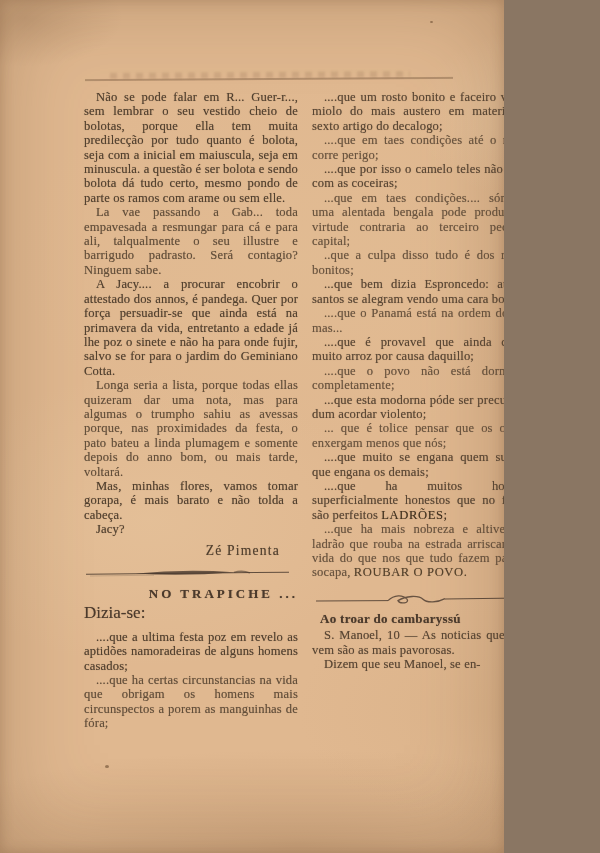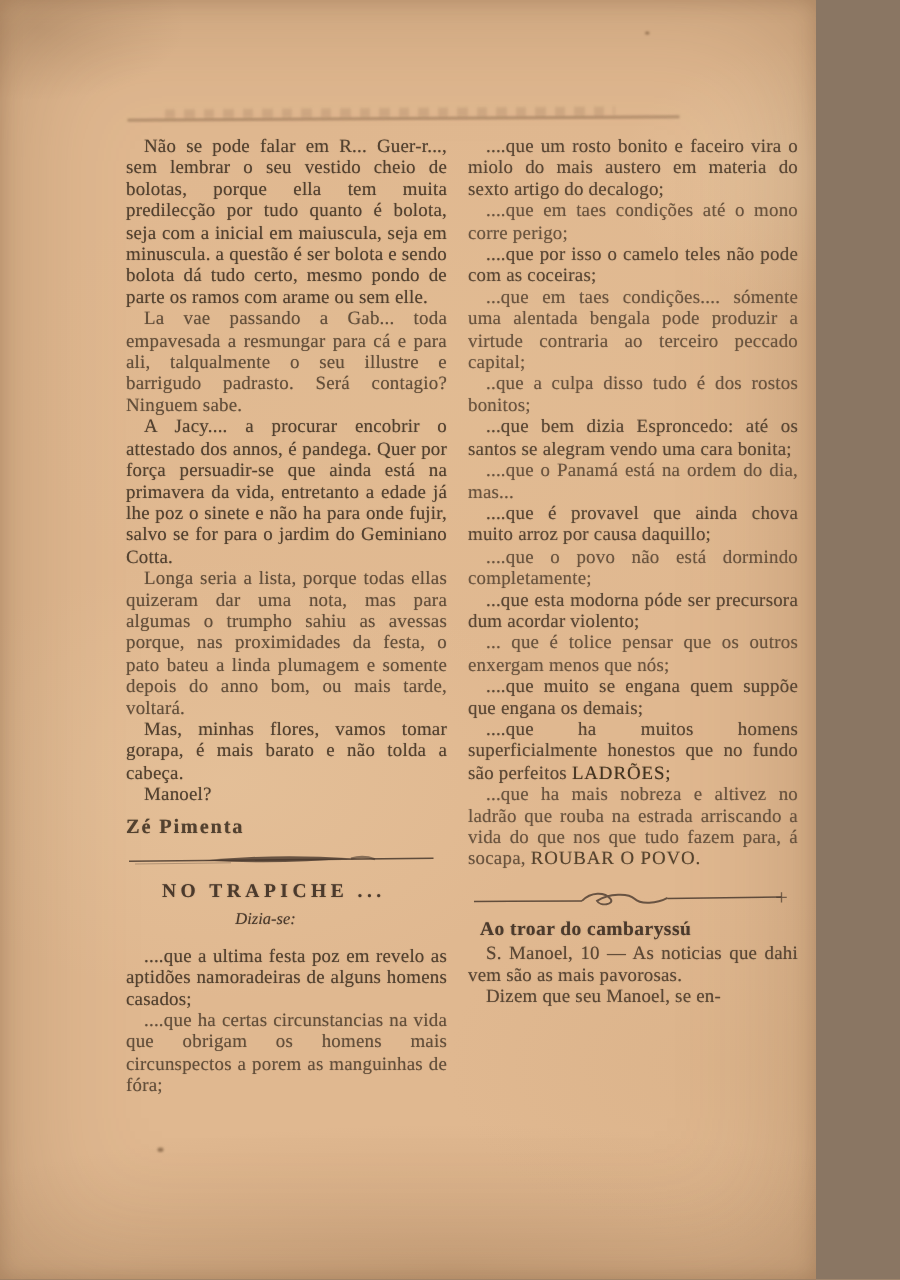--- a/index.html
+++ b/index.html
@@ -1,18 +1,18 @@
 <!DOCTYPE html>
 <html><head>
 <meta charset="utf-8">
 <style>
   html,body{margin:0;padding:0;background:#8a7663;}
   .page{
     position:relative;
-    width:544px;height:853px;
+    width:504px;height:853px;
     overflow:hidden;
     font-family:"Liberation Serif","DejaVu Serif",serif;
     background:
       radial-gradient(140px 70px at 25px 18px, rgba(120,85,55,.20), transparent 70%),
       radial-gradient(220px 130px at 565px 115px, rgba(238,212,176,.45), transparent 70%),
       radial-gradient(320px 210px at 150px 520px, rgba(233,201,162,.40), transparent 70%),
       radial-gradient(260px 170px at 480px 710px, rgba(212,172,130,.35), transparent 70%),
       radial-gradient(420px 270px at 300px 260px, rgba(228,194,152,.30), transparent 70%),
       radial-gradient(500px 120px at 300px 845px, rgba(150,110,75,.22), transparent 80%),
       #e0b890;
@@ -42,35 +42,35 @@
   .col-left{width:214px;}
   .col-right{width:220px;color:#5a4734;}
   p.para{
     margin:0;text-indent:12px;text-align:justify;
     text-shadow:0 0 .7px rgba(80,60,45,.55);
     letter-spacing:.15px;
   }
   p.para.fade{opacity:.88;}
   .valeu{margin:1px 0 0;text-indent:26px;text-align:left;}
   .signature{
-    margin:7px 0 0;padding-right:18px;
+    margin:7px 0 0;text-align:right;padding-right:18px;
     font-size:13.6px;letter-spacing:1.2px;
     text-shadow:0 0 .7px rgba(80,60,45,.55);
-    font-weight:bold;
   }
   .divider{display:block;margin:10px 0 4px;}
   .divider-right{display:block;margin:13px 0 6px;}
   .trapiche-heading{
     margin:9px 0 0 24px;font-size:13px;font-weight:bold;
     letter-spacing:3px;color:#4b3a2c;
     text-shadow:0 0 .8px rgba(75,58,44,.5);
+    text-align:right;
   }
   .dizia{
-    margin:5px 28px 9px 0;text-align:center;font-style:italic;
-    font-size:11px;color:#4b3a2c;
+    margin:5px 28px 9px 0;text-align:left;
+    font-size:17px;color:#4b3a2c;
     text-shadow:0 0 .7px rgba(75,58,44,.5);
   }
   .item{margin-top:2px;}
   strong.shout{font-weight:normal;letter-spacing:.6px;color:#43331f;}
   .troar-heading{
     margin:5px 0 2px 8px;font-size:13px;font-weight:bold;
     color:#4b3a2c;letter-spacing:.3px;
     text-shadow:0 0 .8px rgba(75,58,44,.5);
   }
 </style>
@@ -85,21 +85,21 @@
   <div class="speck s2"></div>
 
   <div class="columns">
 
     <div class="col col-left">
       <p class="para">Não se pode falar em R... Guer-r..., sem lembrar o seu vestido cheio de bolotas, porque ella tem muita predilecção por tudo quanto é bolota, seja com a inicial em maiuscula, seja em minuscula. a questão é ser bolota e sendo bolota dá tudo certo, mesmo pondo de parte os ramos com arame ou sem elle.</p>
       <p class="para fade">La vae passando a Gab... toda empavesada a resmungar para cá e para ali, talqualmente o seu illustre e barrigudo padrasto. Será contagio? Ninguem sabe.</p>
       <p class="para">A Jacy.... a procurar encobrir o attestado dos annos, é pandega. Quer por força persuadir-se que ainda está na primavera da vida, entretanto a edade já lhe poz o sinete e não ha para onde fujir, salvo se for para o jardim do Geminiano Cotta.</p>
       <p class="para fade">Longa seria a lista, porque todas ellas quizeram dar uma nota, mas para algumas o trumpho sahiu as avessas porque, nas proximidades da festa, o pato bateu a linda plumagem e somente depois do anno bom, ou mais tarde, voltará.</p>
       <p class="para">Mas, minhas flores, vamos tomar gorapa, é mais barato e não tolda a cabeça.</p>
-      <p class="para valeu">Manoel?</p>
+      <p class="para valeu">Jacy?</p>
       <p class="signature">Zé Pimenta</p>
 
       <svg class="divider" width="208" height="10" viewBox="0 0 208 10">
         <line x1="2" y1="6.2" x2="205" y2="4.2" stroke="#4a3a2e" stroke-width="1.1" opacity="0.85"></line>
         <line x1="6" y1="8" x2="70" y2="7.2" stroke="#4a3a2e" stroke-width="0.6" opacity="0.35"></line>
         <path d="M52 5.6 Q 100 0.8 150 4.2 Q 100 8.6 52 5.6 Z" fill="#4a3a2e" opacity="0.8"></path>
         <path d="M150 4.4 q 8 -2.5 16 0.4" stroke="#4a3a2e" stroke-width="1.4" fill="none" opacity="0.6"></path>
       </svg>
 
       <h2 class="trapiche-heading">NO TRAPICHE ...</h2>

